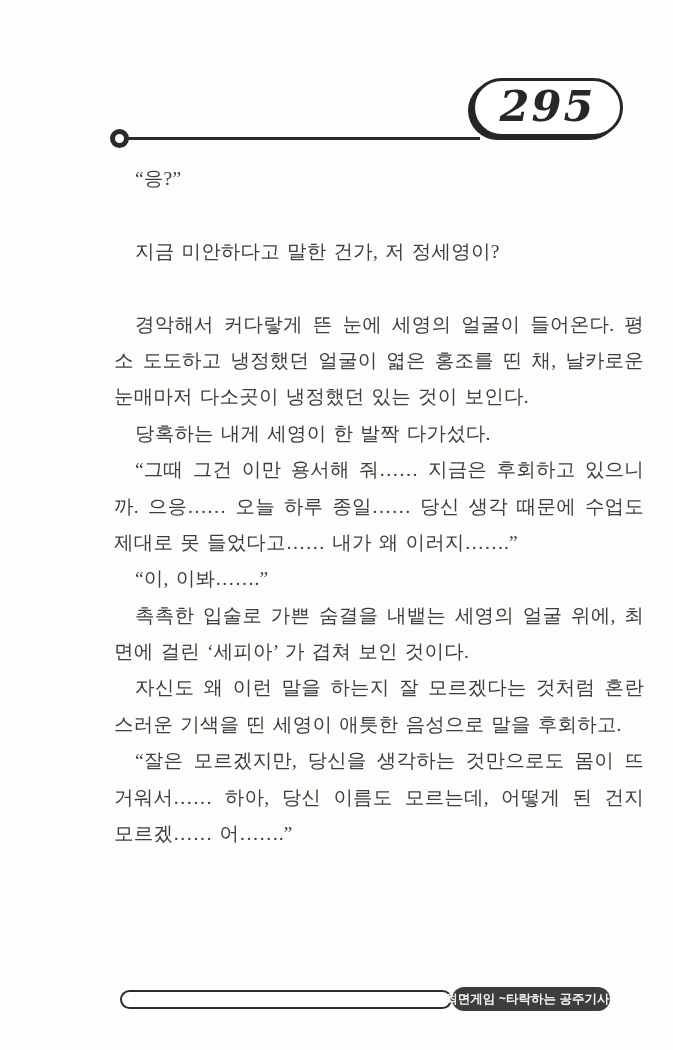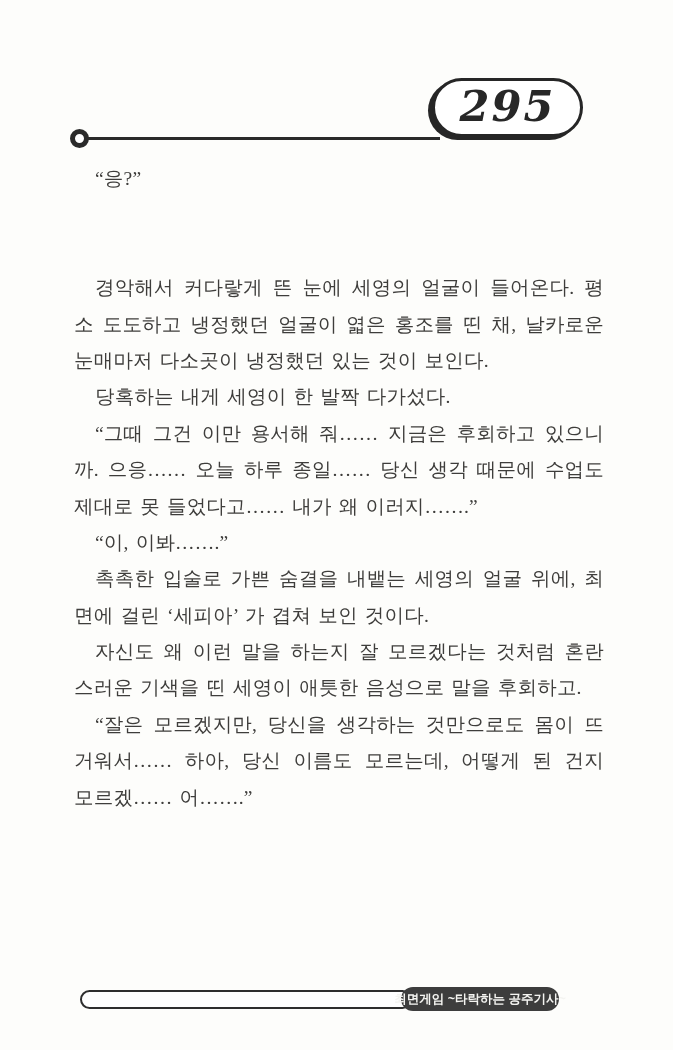--- a/index.html
+++ b/index.html
@@ -10,20 +10,21 @@
     width: 673px;
     height: 1050px;
     position: relative;
     background: #fdfdfb;
     font-family: "Liberation Serif", "DejaVu Serif", serif;
     overflow: hidden;
   }
   .page {
     position: absolute;
     inset: 0;
+    margin-left: 40px;
   }
 
   
   .ring {
     position: absolute;
     left: 70px;
     top: 129px;
     width: 9px;
     height: 9px;
     background: #ffffff;
@@ -97,21 +98,21 @@
     top: 990px;
     width: 332px;
     height: 19px;
     background: #ffffff;
     border: 2.5px solid #2e2e2e;
     border-radius: 12px;
     box-sizing: border-box;
   }
   .footer-pill {
     position: absolute;
-    left: 401px;
+    left: 412px;
     top: 987px;
     width: 158px;
     height: 24px;
     background: #3d3d3d;
     border-radius: 13px;
     display: flex;
     align-items: center;
     justify-content: center;
   }
   .footer-pill span {
@@ -130,20 +131,21 @@
 
   <span class="ring"></span>
   <span class="rule"></span>
   <div class="pagenum-pill">
     <span class="pagenum">295</span>
   </div>
 
   <div class="text-block" id="text-block">
       <div class="line indent">“응?”</div>
       <div class="line">&nbsp;</div>
+      <div class="line indent">지금 미안하다고 말한 건가, 저 정세영이?</div>
       <div class="line">&nbsp;</div>
       <div class="line indent fill">경악해서 커다랗게 뜬 눈에 세영의 얼굴이 들어온다. 평</div>
       <div class="line fill">소 도도하고 냉정했던 얼굴이 엷은 홍조를 띤 채, 날카로운</div>
       <div class="line">눈매마저 다소곳이 냉정했던 있는 것이 보인다.</div>
       <div class="line indent">당혹하는 내게 세영이 한 발짝 다가섰다.</div>
       <div class="line indent fill">“그때 그건 이만 용서해 줘…… 지금은 후회하고 있으니</div>
       <div class="line fill">까. 으응…… 오늘 하루 종일…… 당신 생각 때문에 수업도</div>
       <div class="line">제대로 못 들었다고…… 내가 왜 이러지…….”</div>
       <div class="line indent">“이, 이봐…….”</div>
       <div class="line indent fill">촉촉한 입술로 가쁜 숨결을 내뱉는 세영의 얼굴 위에, 최</div>

